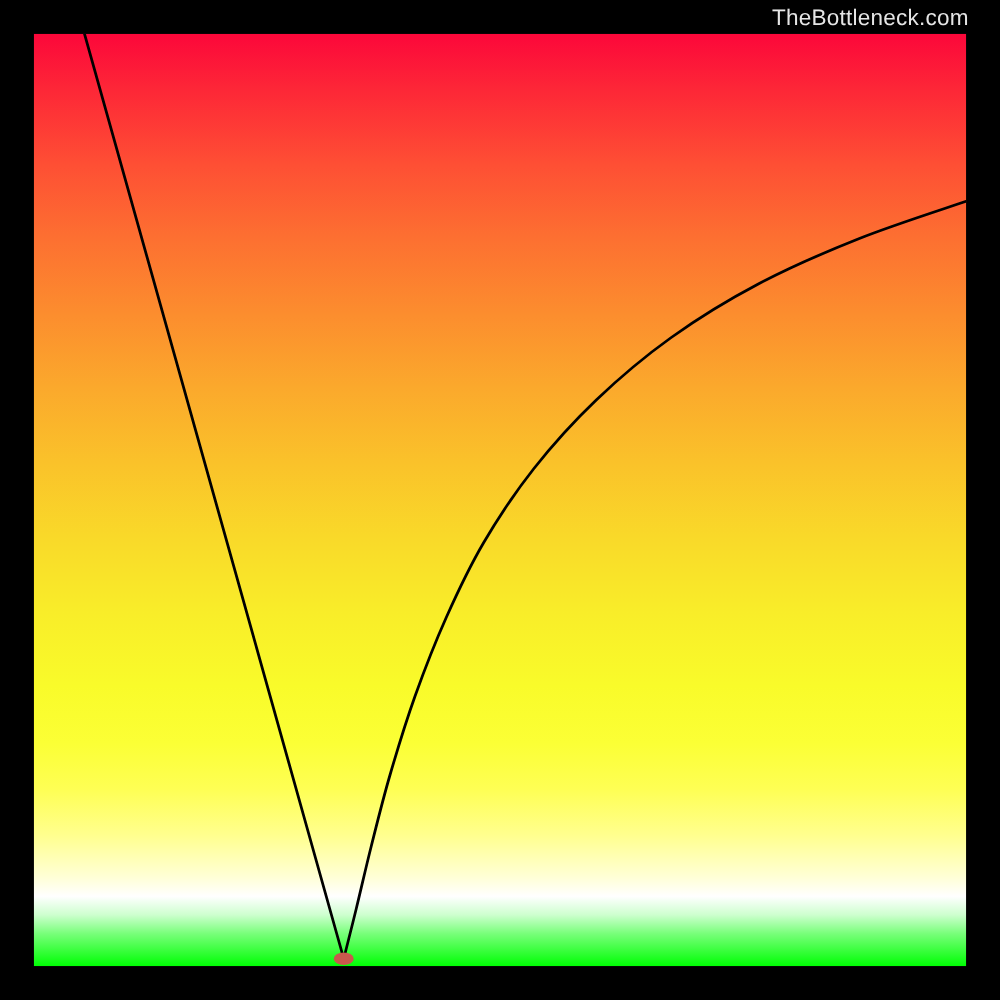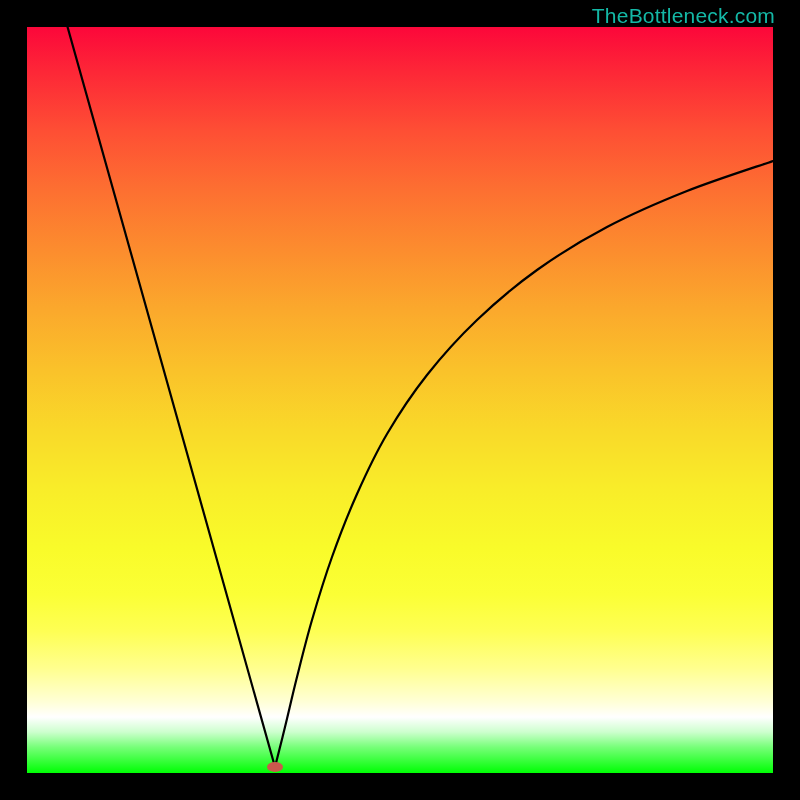--- a/index.html
+++ b/index.html
@@ -58,22 +58,22 @@
     position: absolute;
     left: 0;
     top: 0;
     width: 746px;
     height: 746px;
   }
   .watermark {
     position: absolute;
     top: 4px;
     right: 25px;
-    color: #14b8a6;
-    font-size: 21px;
+    color: #e5e5e5;
+    font-size: 18px;
     font-weight: 500;
     letter-spacing: 0.2px;
   }
 </style>
 </head>
 <body>
 
 <div class="frame">
   <div class="plot-area">
     <div class="gradient-bg"></div>

